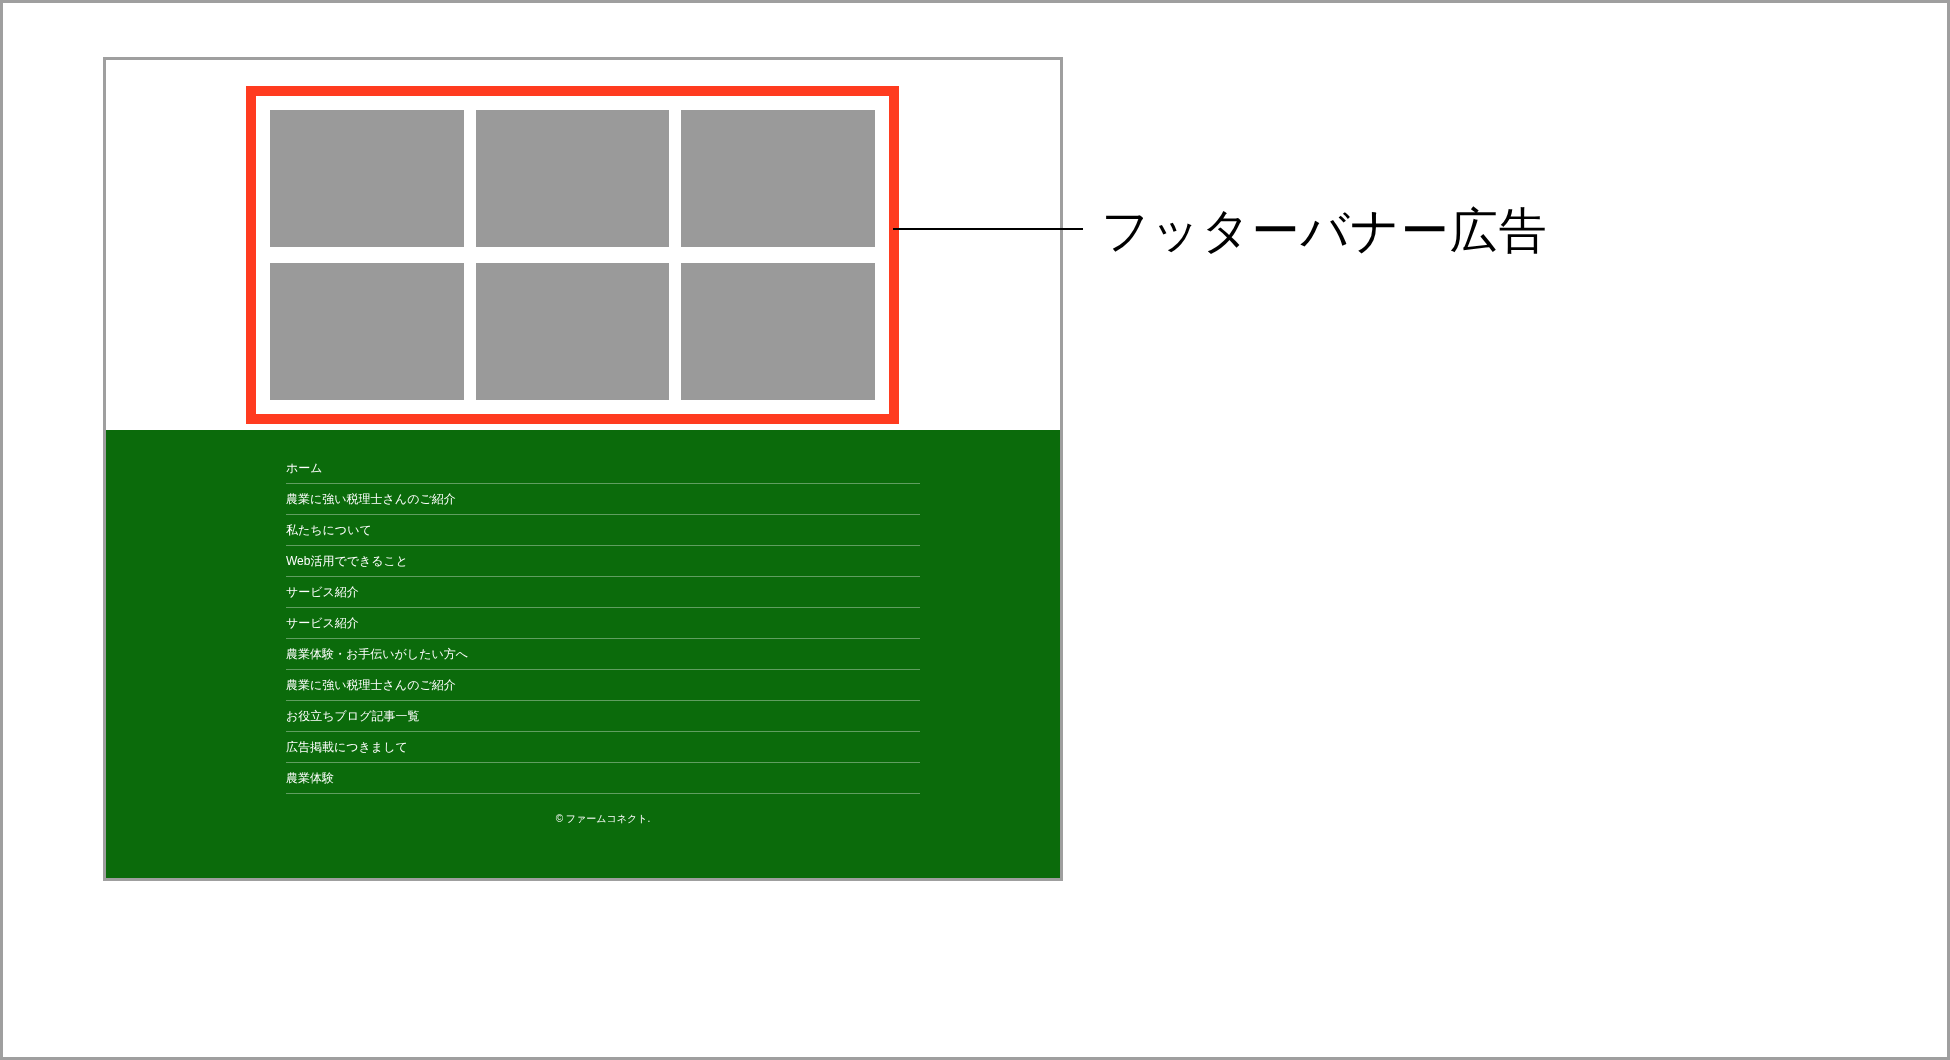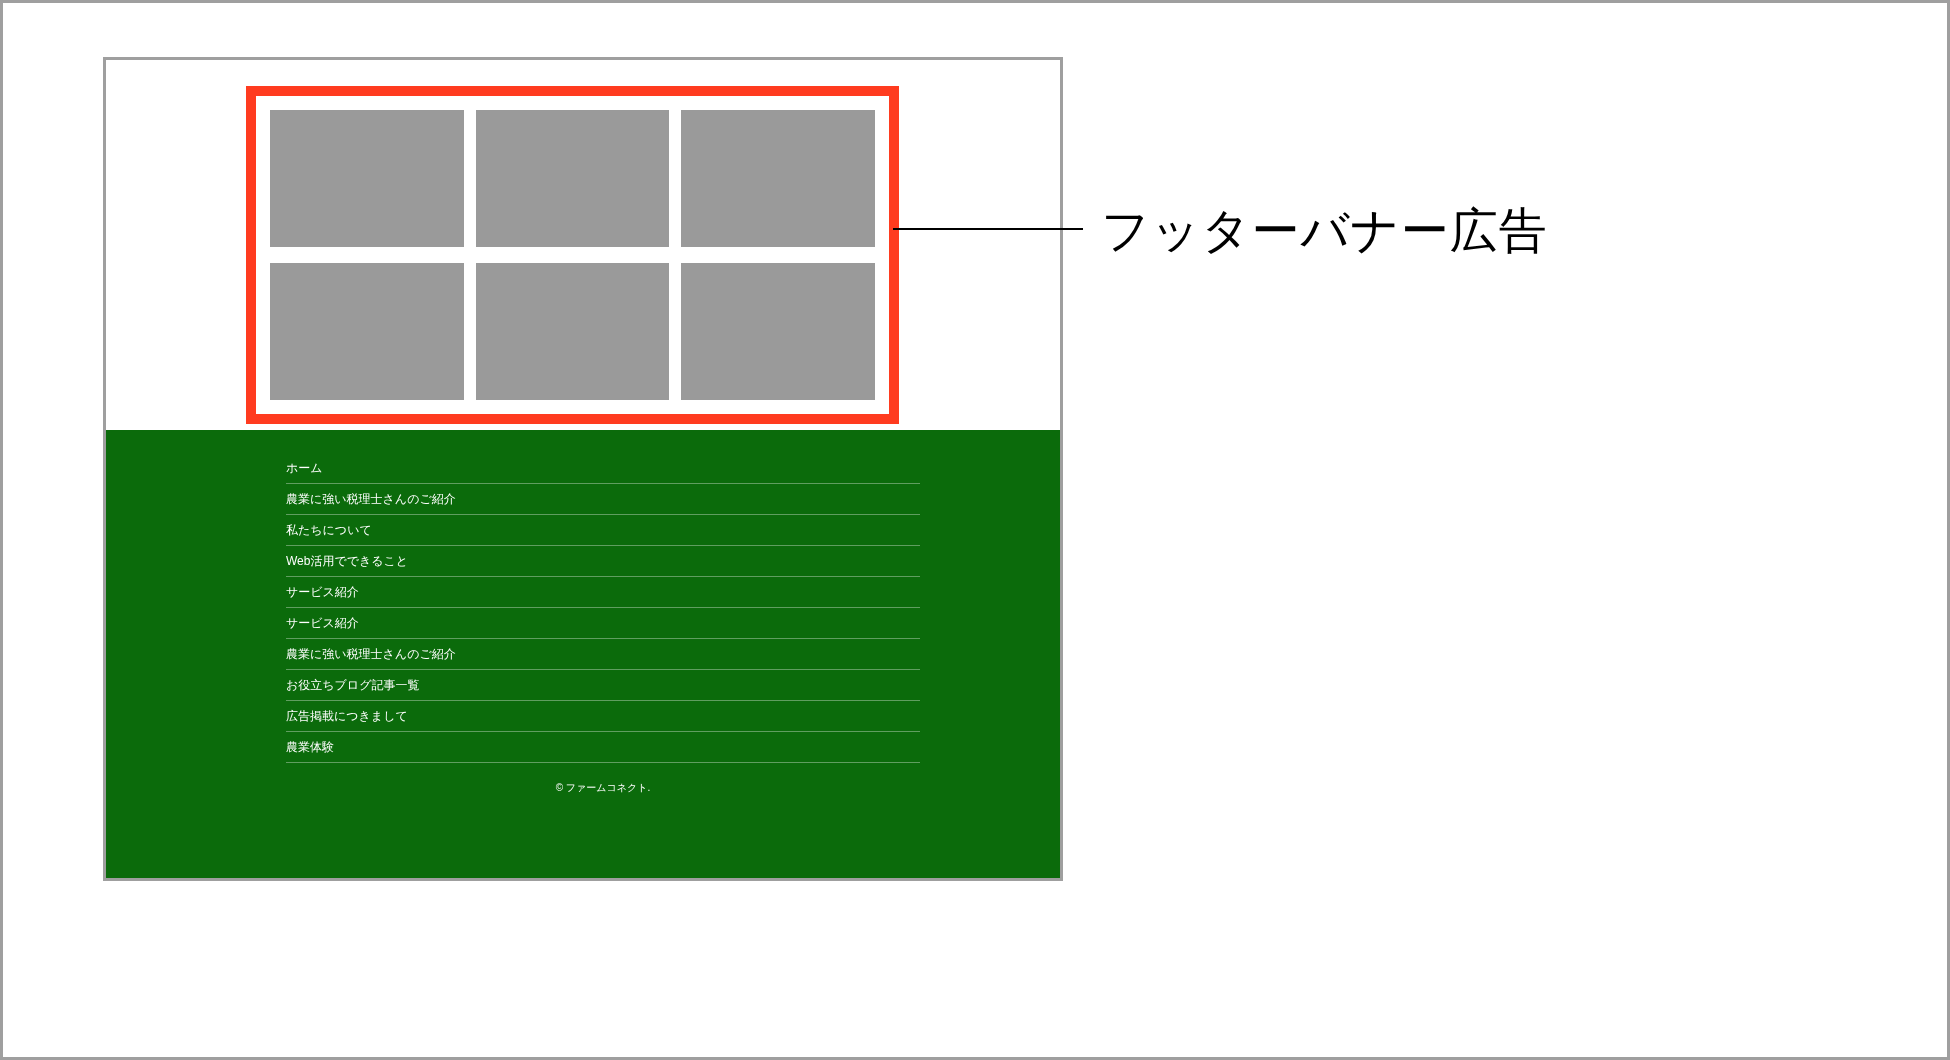--- a/index.html
+++ b/index.html
@@ -110,20 +110,21 @@
     </div>
 
     <div class="footer">
       <ul class="footer-list">
         <li>ホーム</li>
         <li>農業に強い税理士さんのご紹介</li>
         <li>私たちについて</li>
         <li>Web活用でできること</li>
         <li>サービス紹介</li>
         <li>サービス紹介</li>
+        <li>農業体験・お手伝いがしたい方へ</li>
         <li>農業に強い税理士さんのご紹介</li>
         <li>お役立ちブログ記事一覧</li>
         <li>広告掲載につきまして</li>
         <li>農業体験</li>
       </ul>
       <div class="copy">© ファームコネクト.</div>
     </div>
 
   </div>
 

